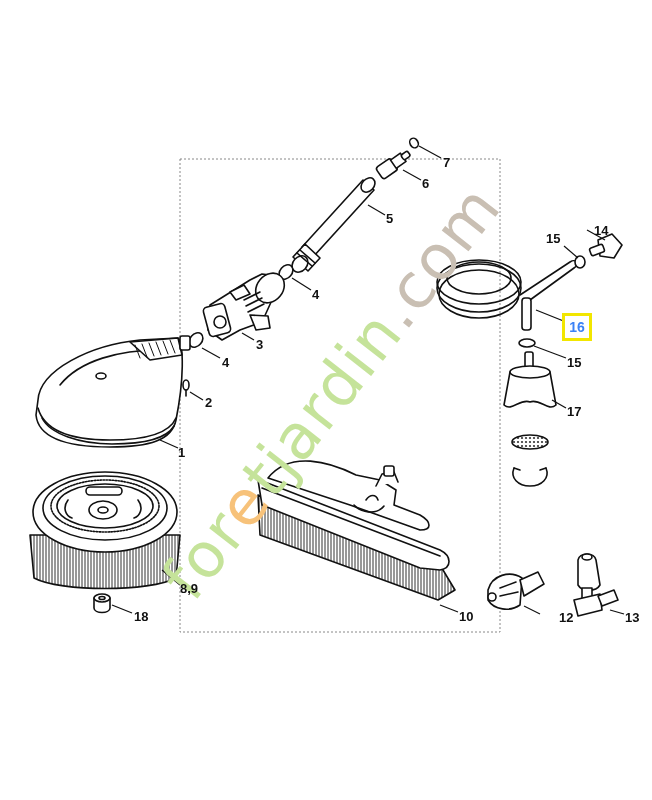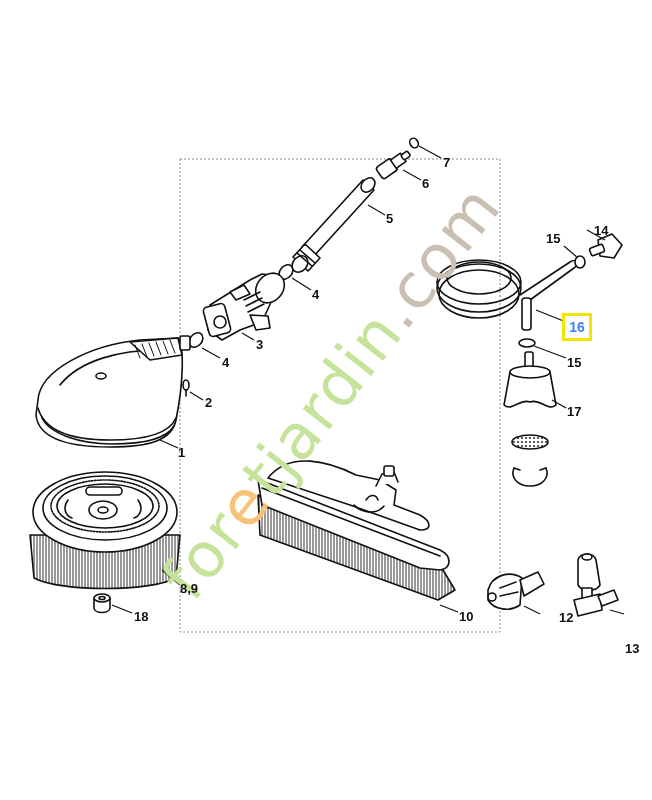--- a/index.html
+++ b/index.html
@@ -187,19 +187,19 @@
   <div class="label" style="left:386px; top:212px;">5</div>
   <div class="label" style="left:312px; top:288px;">4</div>
   <div class="label" style="left:256px; top:338px;">3</div>
   <div class="label" style="left:222px; top:356px;">4</div>
   <div class="label" style="left:205px; top:396px;">2</div>
   <div class="label" style="left:178px; top:446px;">1</div>
   <div class="label" style="left:180px; top:582px;">8,9</div>
   <div class="label" style="left:134px; top:610px;">18</div>
   <div class="label" style="left:459px; top:610px;">10</div>
   <div class="label" style="left:559px; top:611px;">12</div>
-  <div class="label" style="left:625px; top:642px;">13</div>
+  <div class="label" style="left:625px; top:611px;">13</div>
   <div class="label" style="left:574px; top:224px;margin-left:20px;">14</div>
   <div class="label" style="left:546px; top:232px;">15</div>
   <div class="highlight" style="left:562px; top:313px; width:30px; height:28px;">16</div>
   <div class="label" style="left:567px; top:356px;">15</div>
   <div class="label" style="left:567px; top:405px;">17</div>
 </div>
 
 </body></html>

